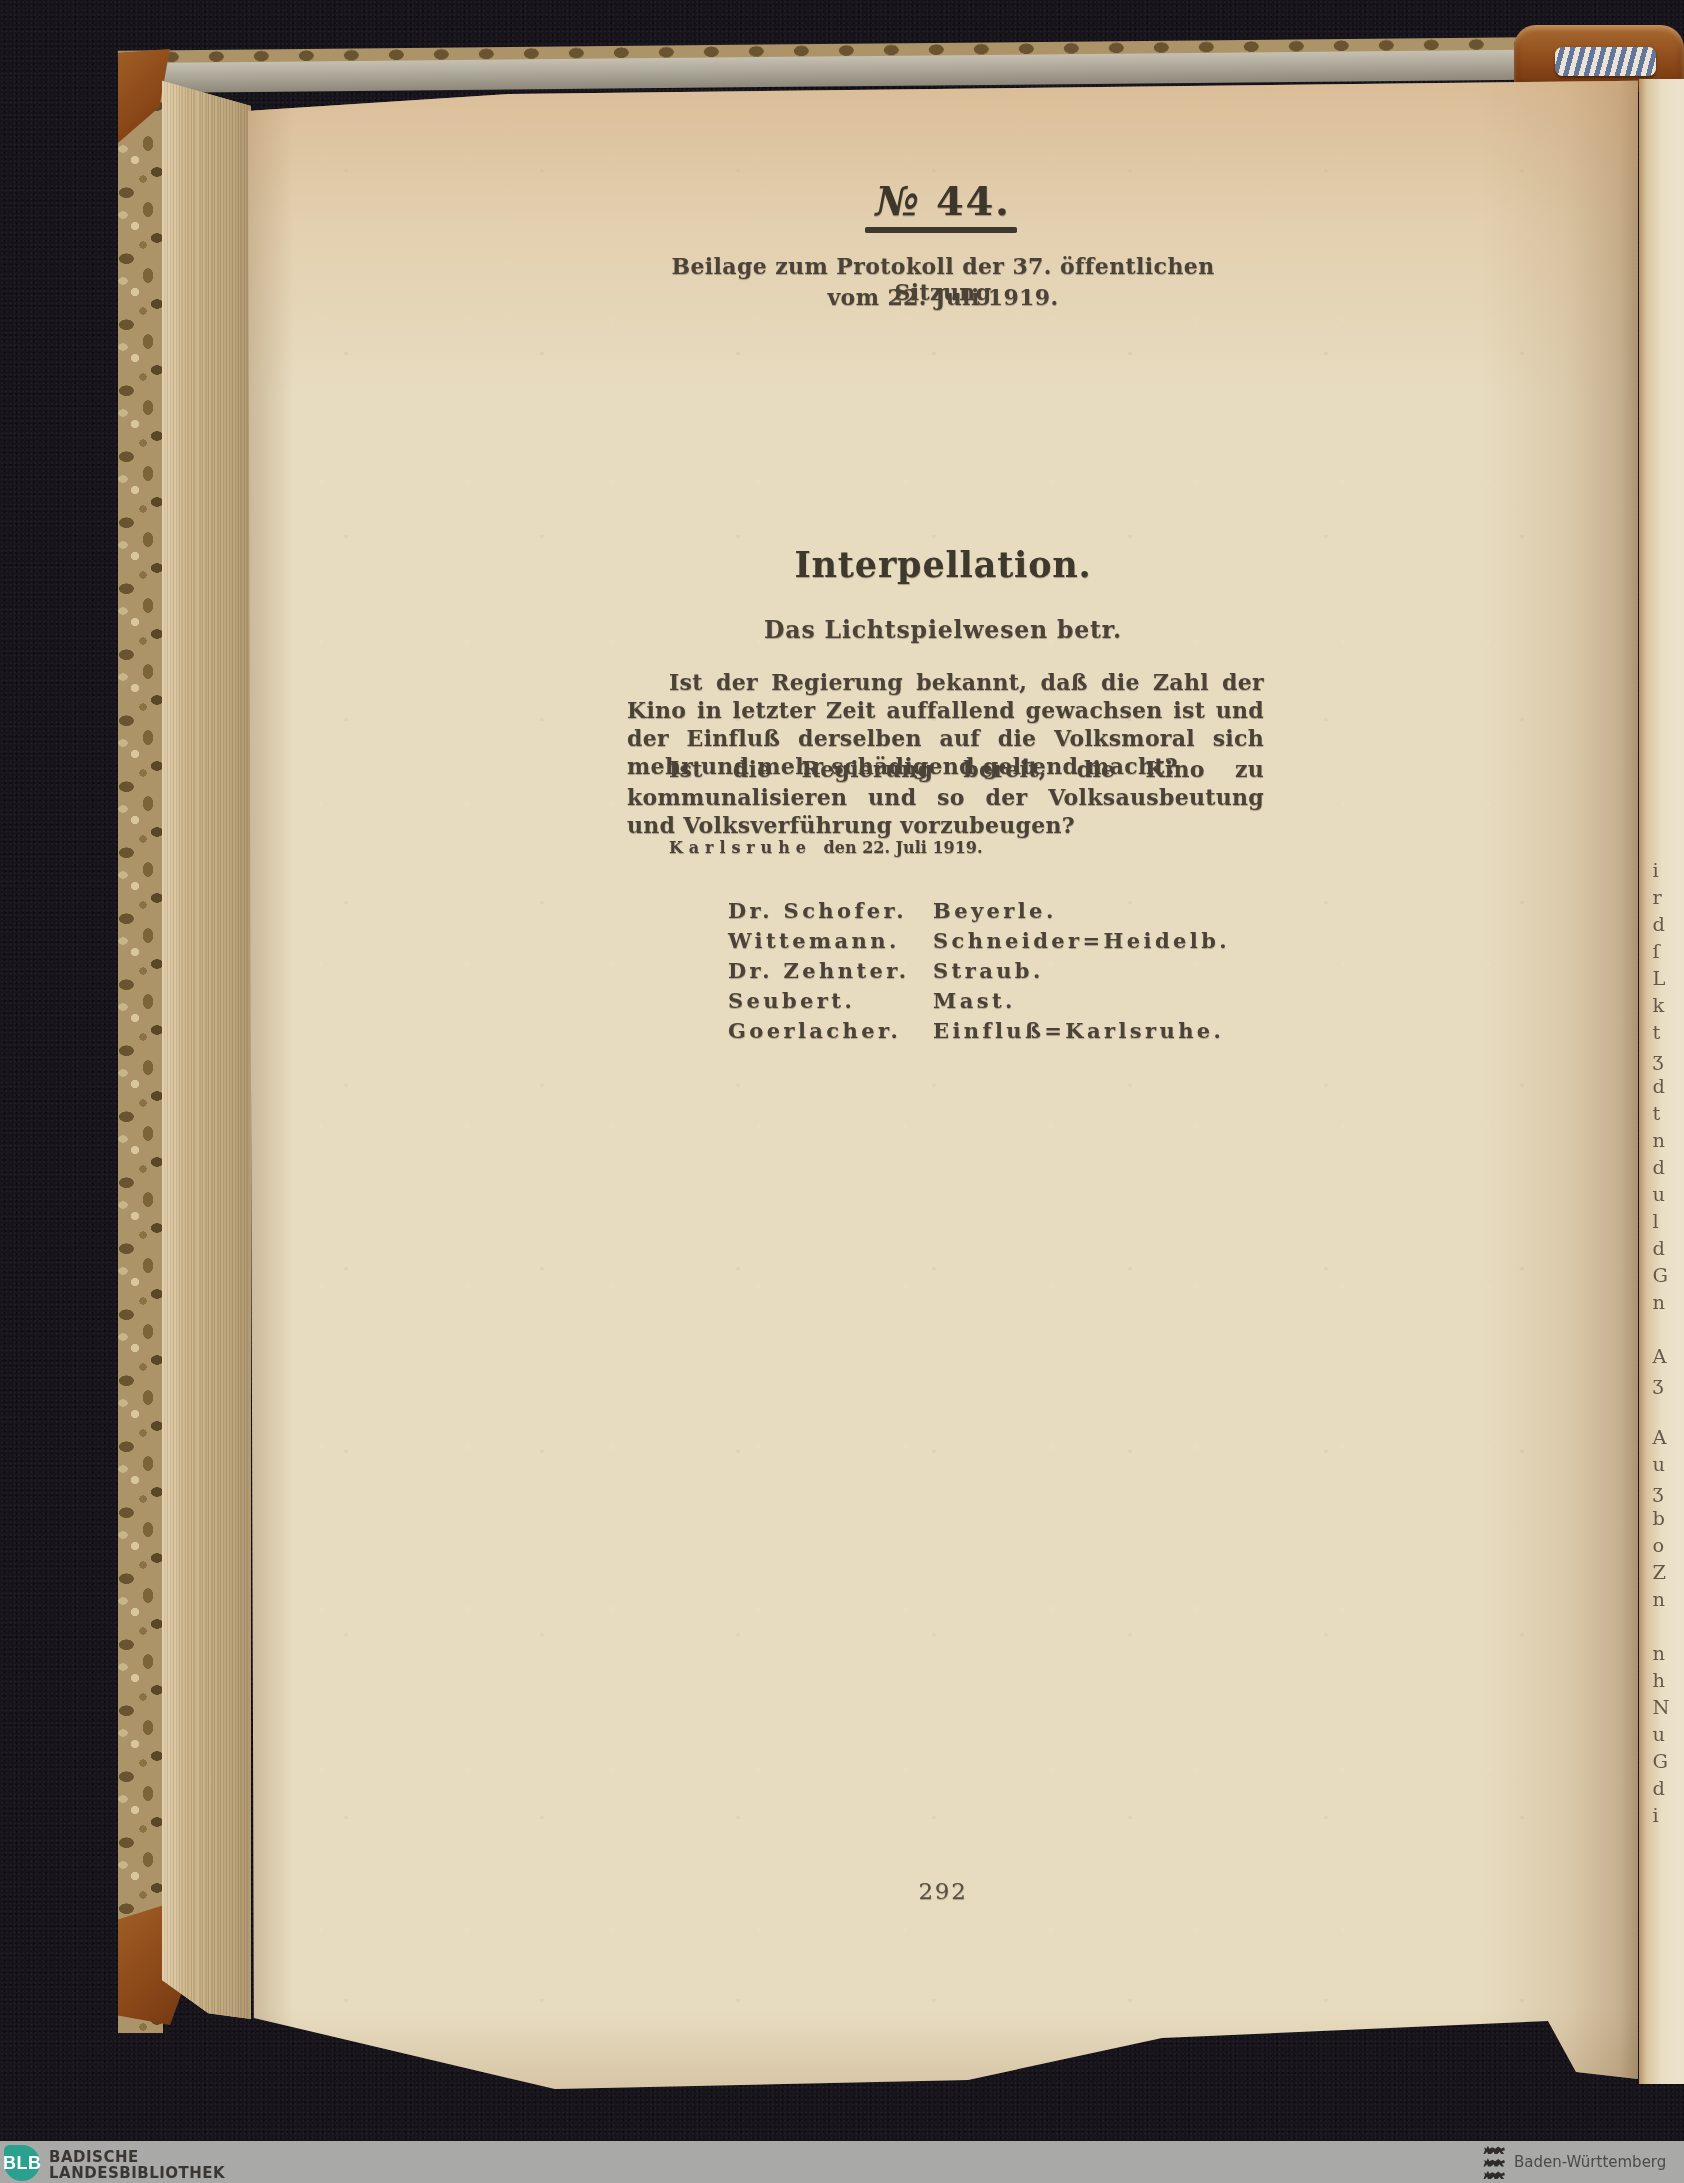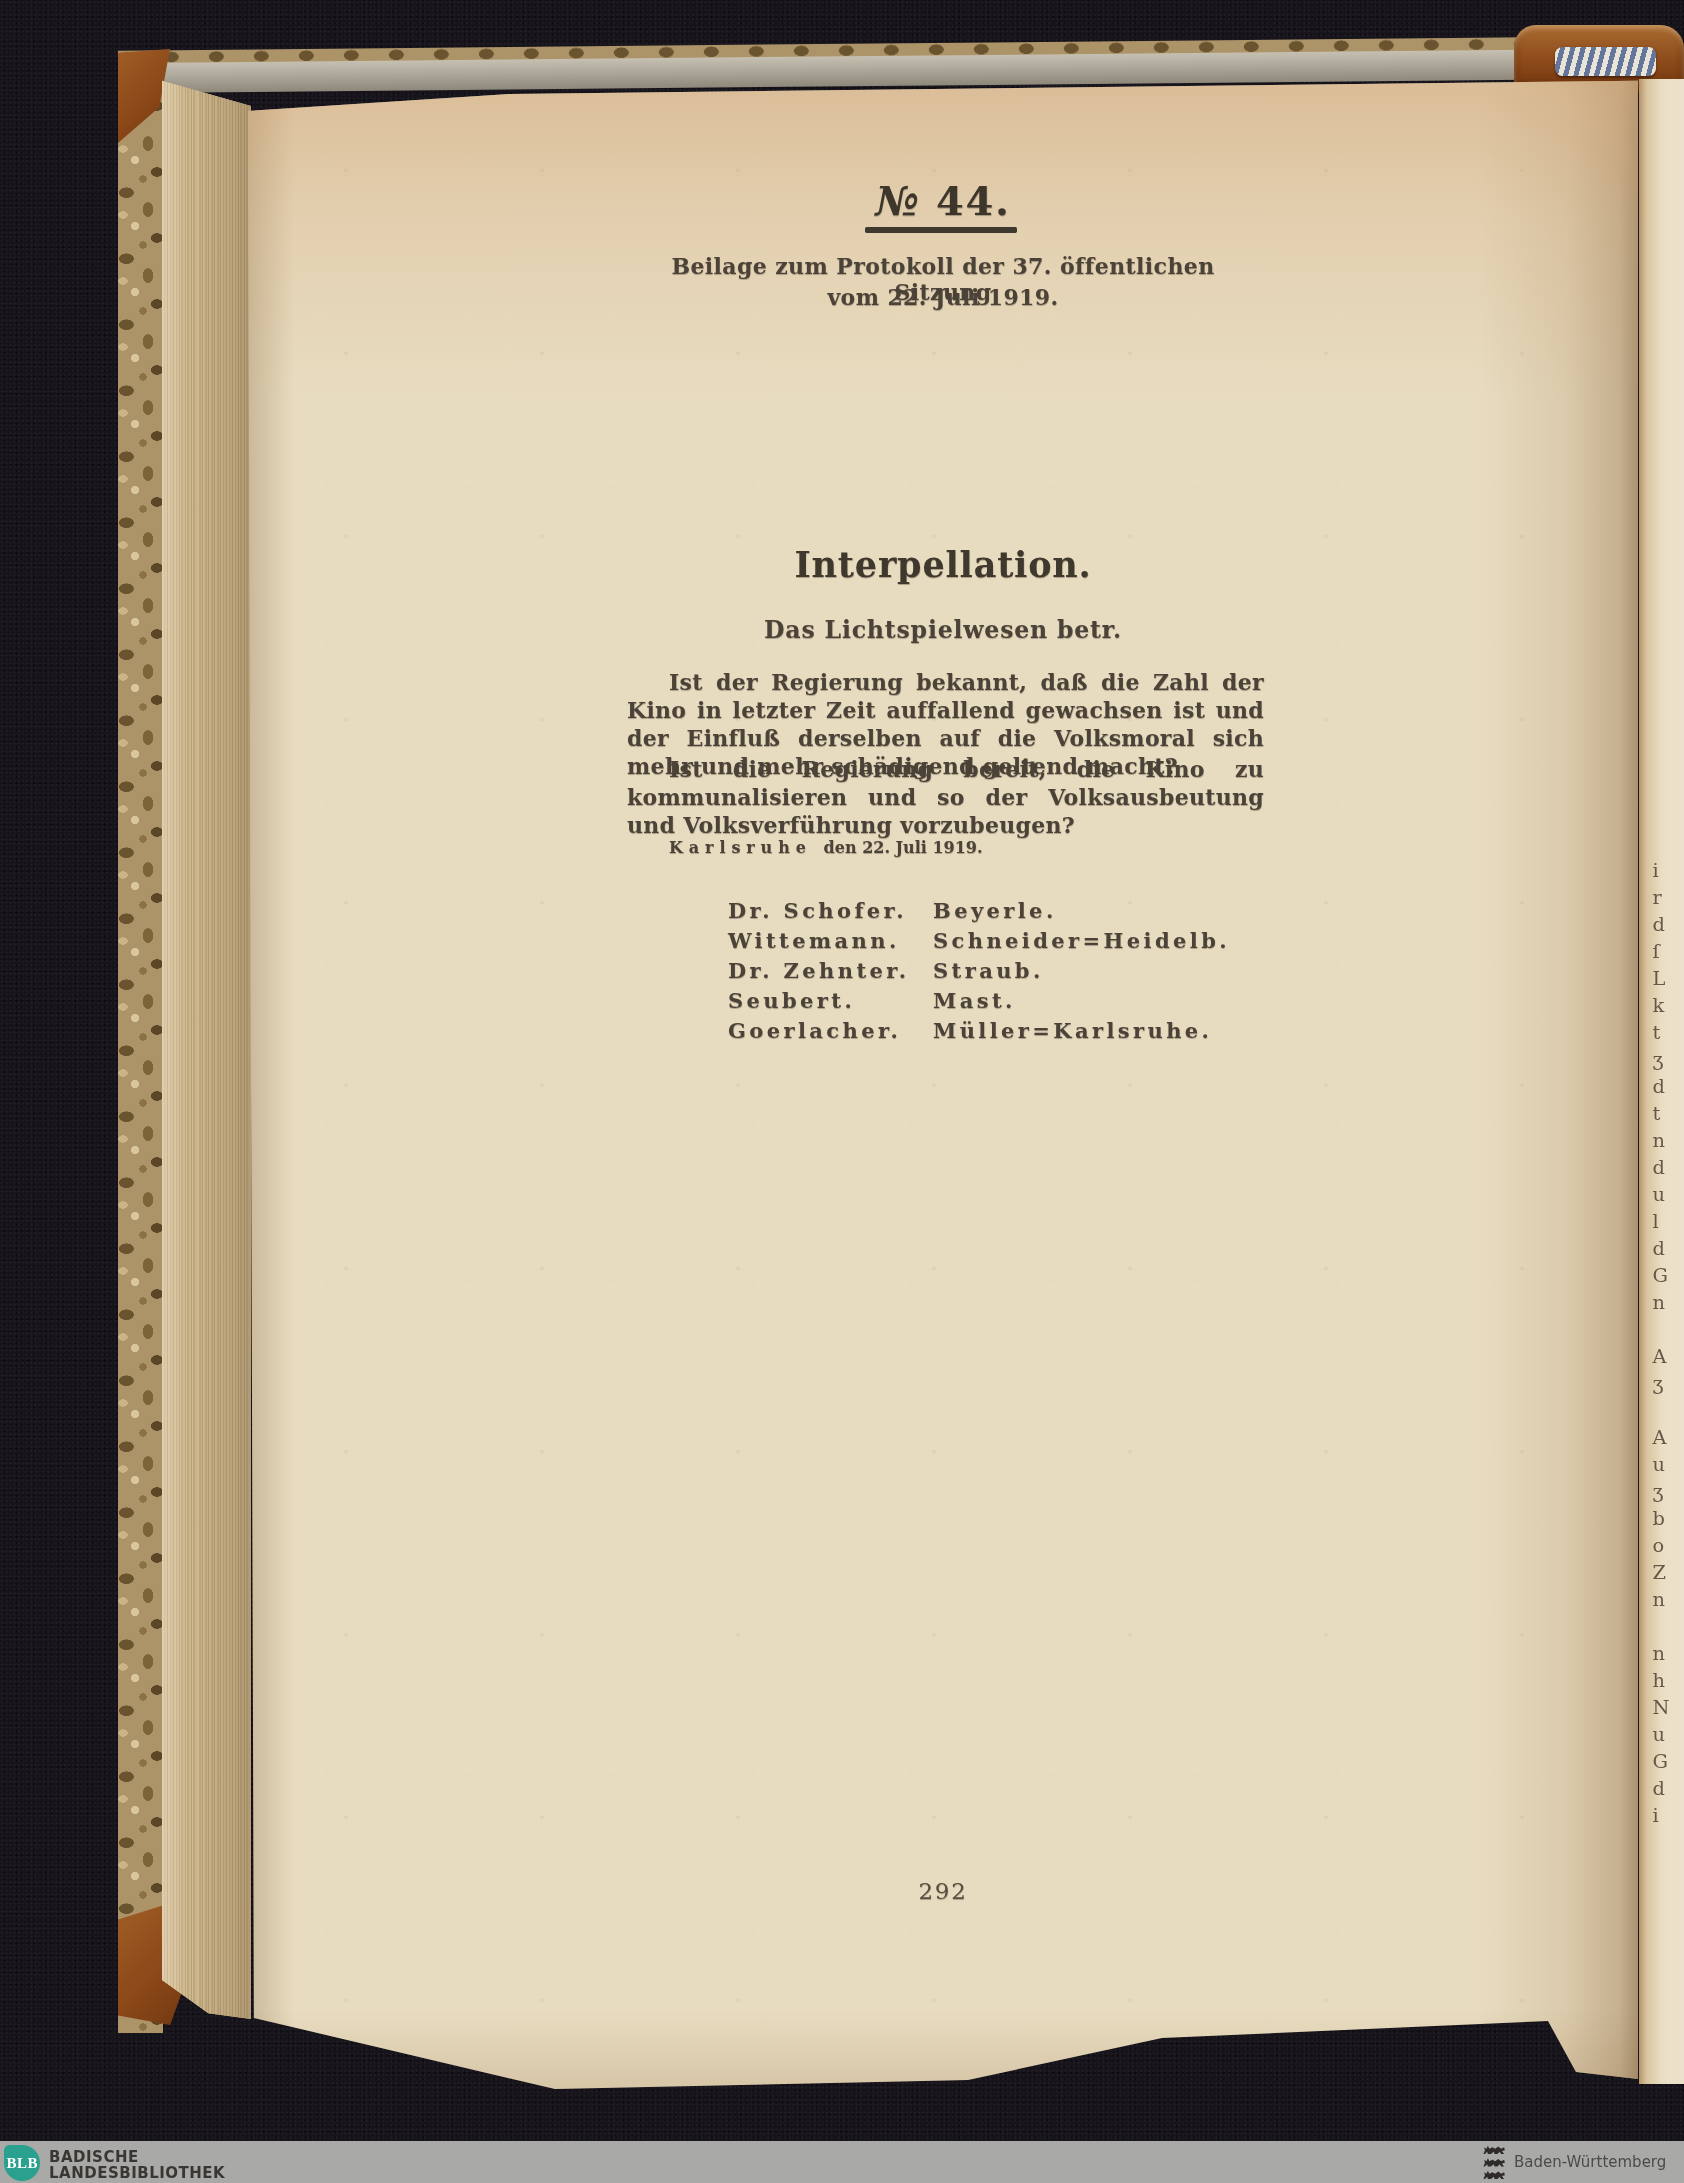--- a/index.html
+++ b/index.html
@@ -82,21 +82,21 @@
   .signatures{left:480px;top:819px;width:522px;}
   .sig-row{display:flex;height:30px;}
   .sig-left{width:205px;font-size:21px;font-weight:700;letter-spacing:3.4px;}
   .sig-right{width:303px;font-size:21px;font-weight:700;letter-spacing:3.4px;}
   .pagenum{top:1799px;font-size:23px;font-weight:400;letter-spacing:1.7px;color:#55503f;}
 
   
   .bar{left:0;top:2141px;width:1685px;height:42px;background:#a9a9a7;}
   .blb-badge{left:4.2px;top:2145px;width:36px;height:36px;background:#2aa18e;
     border-radius:15% 50% 50% 50%;display:flex;align-items:center;justify-content:center;
-    color:#ffffff;font-family:Liberation Serif, serif;font-weight:700;font-size:15px;letter-spacing:0.4px;}
+    color:#ffffff;font-family:Liberation Sans, sans-serif;font-weight:700;font-size:18px;letter-spacing:0.4px;}
   .blb-name{left:49px;top:2149px;font-family:"DejaVu Sans",sans-serif;font-weight:700;
     font-size:15px;line-height:16px;color:#3a3733;letter-spacing:0.5px;}
   .bw-lions{left:1482px;top:2145px;}
   .bw-text{left:1514px;top:2153px;font-family:"DejaVu Sans",sans-serif;font-size:15px;color:#4b4b49;}
 </style>
 </head>
 <body>
 
 <div id="stage">
 
@@ -180,21 +180,21 @@
       <div class="sig-row">
         <div class="sig-left print">Dr. Zehnter.</div>
         <div class="sig-right print">Straub.</div>
       </div>
       <div class="sig-row">
         <div class="sig-left print">Seubert.</div>
         <div class="sig-right print">Mast.</div>
       </div>
       <div class="sig-row">
         <div class="sig-left print">Goerlacher.</div>
-        <div class="sig-right print">Müller=Karlsruhe.</div>
+        <div class="sig-right print">Einfluß=Karlsruhe.</div>
       </div>
     </div>
 
     <div class="abs print center-box pagenum">292</div>
   </div>
 
   <div class="abs bar"></div>
 
   <div class="abs blb-badge">
     <span>BLB</span>

